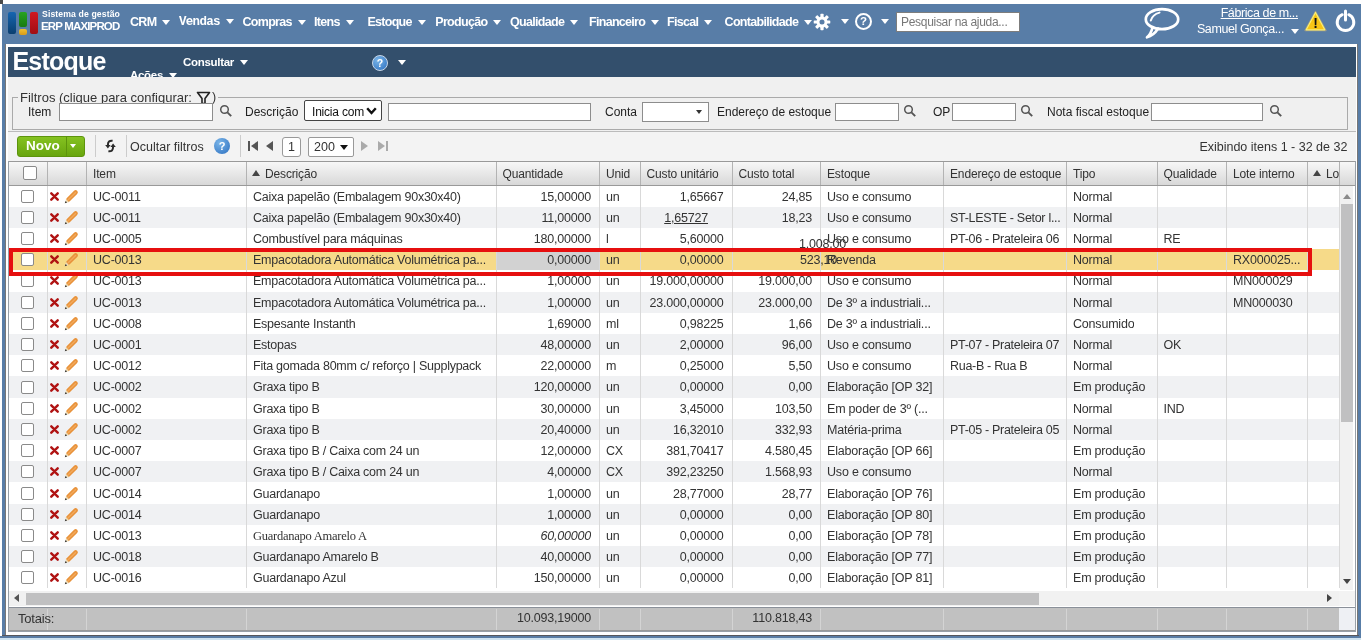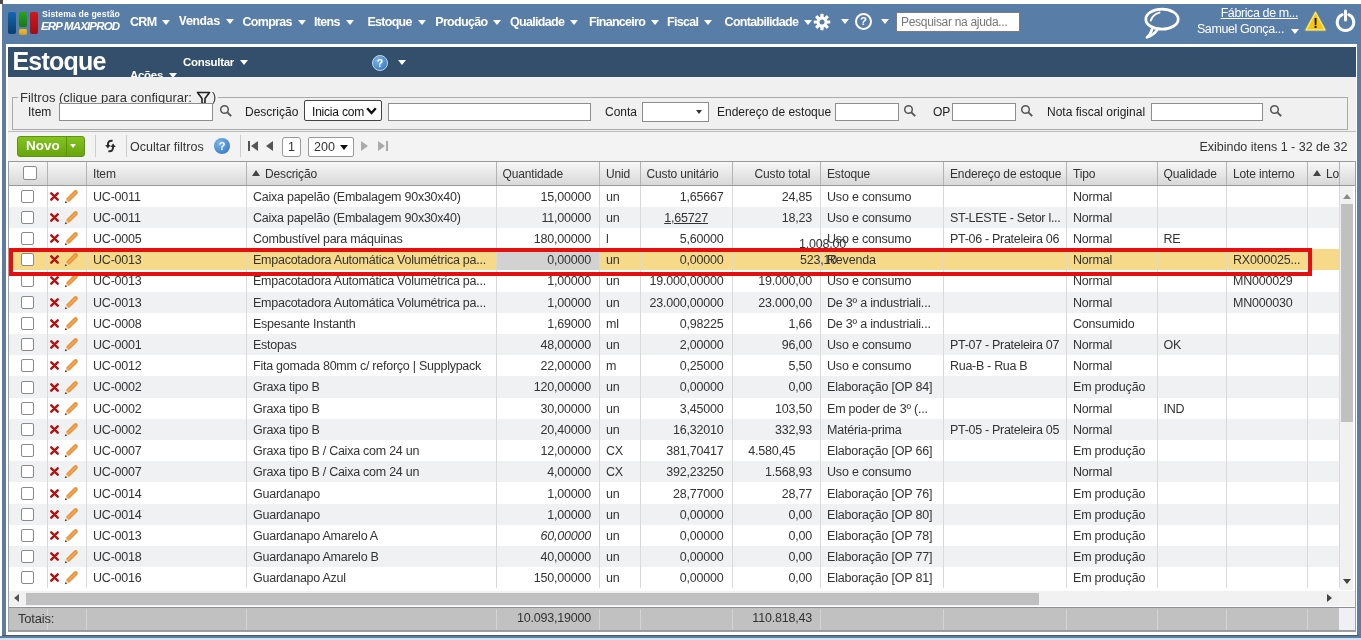--- a/index.html
+++ b/index.html
@@ -27,21 +27,21 @@
 <div class="ab" style="left:1358.2px;top:44px;width:2.8px;height:592px;background:#587da7;"></div>
 <div class="ab" style="left:1357.3px;top:44px;width:0.9px;height:591px;background:#777;"></div>
 <div class="ab" style="left:2px;top:634.5px;width:1357px;height:1.5px;background:#56565a;"></div>
 <div class="ab" style="left:0;top:636px;width:1361px;height:2.2px;background:#5a7da5;"></div>
 <div class="ab" style="left:0;top:638.2px;width:1361px;height:1.8px;background:#cfe3f0;"></div>
 <div class="ab" style="left:8px;top:12px;width:8px;height:22px;background:linear-gradient(#1565b0,#0b3f70);border-radius:2px;"></div>
 <div class="ab" style="left:19px;top:12px;width:8px;height:15px;background:linear-gradient(#27a31e,#187a14);border-radius:2px;"></div>
 <div class="ab" style="left:18.5px;top:28.5px;width:8.5px;height:6px;background:linear-gradient(#f0c030,#d89b1a);border-radius:2px;"></div>
 <div class="ab" style="left:29.5px;top:12px;width:8px;height:22px;background:linear-gradient(#d01820,#a00e14);border-radius:2px;"></div>
 <div class="ab" style="left:42px;top:9px;color:#fff;font-weight:bold;font-size:8.7px;letter-spacing:0.1px;">Sistema de gestão</div>
-<div class="ab" style="left:41px;top:20px;color:#fff;font-weight:bold;font-style:italic;font-size:11.5px;letter-spacing:-0.85px;">ERP MAXIPROD</div>
+<div class="ab" style="left:41px;top:20px;color:#fff;font-weight:bold;font-size:11.5px;letter-spacing:-0.85px;">ERP MAXIPROD</div>
 <div class="mi" style="left:130px;top:2px;">CRM<span class="itri"></span></div>
 <div class="mi" style="left:179px;top:2px;font-family:Liberation Mono, monospace;">Vendas<span class="itri"></span></div>
 <div class="mi" style="left:242.5px;top:2px;">Compras<span class="itri"></span></div>
 <div class="mi" style="left:314px;top:2px;">Itens<span class="itri"></span></div>
 <div class="mi" style="left:367.4px;top:2px;">Estoque<span class="itri"></span></div>
 <div class="mi" style="left:435.3px;top:2px;">Produção<span class="itri"></span></div>
 <div class="mi" style="left:510px;top:2px;">Qualidade<span class="itri"></span></div>
 <div class="mi" style="left:589px;top:2px;">Financeiro<span class="itri"></span></div>
 <div class="mi" style="left:667px;top:2px;text-align:right;">Fiscal<span class="itri"></span></div>
 <div class="mi" style="left:724.6px;top:2px;">Contabilidade<span class="itri"></span></div>
@@ -122,21 +122,21 @@
 <svg class="ab" style="left:903px;top:104px;" width="14" height="14" viewBox="0 0 14 14">
 <circle cx="5.5" cy="5.5" r="3.8" fill="none" stroke="#555" stroke-width="1.5"></circle>
 <line x1="8.4" y1="8.4" x2="12.2" y2="12.2" stroke="#555" stroke-width="1.9"></line>
   </svg>
 <div class="flab" style="left:933px;top:103px;">OP</div>
 <div class="inp" style="left:952px;top:103px;width:64px;"></div>
 <svg class="ab" style="left:1020px;top:104px;" width="14" height="14" viewBox="0 0 14 14">
 <circle cx="5.5" cy="5.5" r="3.8" fill="none" stroke="#555" stroke-width="1.5"></circle>
 <line x1="8.4" y1="8.4" x2="12.2" y2="12.2" stroke="#555" stroke-width="1.9"></line>
   </svg>
-<div class="flab" style="left:1047px;top:103px;">Nota fiscal original</div>
+<div class="flab" style="left:1047px;top:103px;">Nota fiscal estoque</div>
 <div class="inp" style="left:1151px;top:103px;width:112px;"></div>
 <svg class="ab" style="left:1269px;top:104px;" width="14" height="14" viewBox="0 0 14 14">
 <circle cx="5.5" cy="5.5" r="3.8" fill="none" stroke="#555" stroke-width="1.5"></circle>
 <line x1="8.4" y1="8.4" x2="12.2" y2="12.2" stroke="#555" stroke-width="1.9"></line>
   </svg>
 <div class="ab" style="left:8px;top:131px;width:1348px;height:29.5px;background:#f3f3f3;border-top:1px solid #bbb;"></div>
 <div class="ab" style="left:17px;top:136px;width:68px;height:21px;background:linear-gradient(#85c221,#68a50e);border:1px solid #5d940c;border-radius:3px;"></div>
 <div class="ab" style="left:26px;top:138px;color:#fff;font-weight:bold;font-size:13.5px;">Novo</div>
 <div class="ab" style="left:65.5px;top:136px;width:1px;height:21px;background:#5d940c;"></div>
 <div class="tri" style="left:70px;top:144px;border-left-width:3.5px;border-right-width:3.5px;border-top-width:4.5px;"></div>
@@ -183,21 +183,21 @@
 <div class="hsep" style="left:1066px;top:161.5px;height:23px;"></div>
 <div class="hsep" style="left:1156.5px;top:161.5px;height:23px;"></div>
 <div class="hsep" style="left:1226px;top:161.5px;height:23px;"></div>
 <div class="hsep" style="left:1306.5px;top:161.5px;height:23px;"></div>
 <div class="hsep" style="left:1338.5px;top:161.5px;height:23px;"></div>
 <div class="cb" style="left:23px;top:166px;width:14px;height:14px;"></div>
 <div class="hd" style="left:93px;top:163.5px;">Item</div>
 <div class="hd" style="left:502.5px;top:163.5px;">Quantidade</div>
 <div class="hd" style="left:606px;top:163.5px;">Unid</div>
 <div class="hd" style="left:646.5px;top:163.5px;">Custo unitário</div>
-<div class="hd" style="left:738.5px;top:163.5px;margin-left:16px;">Custo total</div>
+<div class="hd" style="left:738.5px;top:163.5px;">Custo total</div>
 <div class="hd" style="left:827px;top:163.5px;">Estoque</div>
 <div class="hd" style="left:950px;top:163.5px;">Endereço de estoque</div>
 <div class="hd" style="left:1073px;top:163.5px;">Tipo</div>
 <div class="hd" style="left:1163.5px;top:163.5px;">Qualidade</div>
 <div class="hd" style="left:1233px;top:163.5px;">Lote interno</div>
 <div class="ab" style="left:252px;top:170px;width:0;height:0;border-left:4.5px solid transparent;border-right:4.5px solid transparent;border-bottom:6px solid #444;"></div>
 <div class="hd" style="left:265px;top:163.5px;">Descrição</div>
 <div class="ab" style="left:1313px;top:170px;width:0;height:0;border-left:4.5px solid transparent;border-right:4.5px solid transparent;border-bottom:6px solid #444;"></div>
 <div class="hd" style="left:1326px;top:163.5px;width:13px;overflow:hidden;">Lo</div>
 <div class="ab" style="left:9px;top:185.50px;width:1329.5px;height:21.21px;background:#fff;"></div>
@@ -414,21 +414,21 @@
 <line x1="5.2" y1="10.8" x2="12.6" y2="3.4" stroke="#f2a95c" stroke-width="1.4" stroke-linecap="round"></line>
 <path d="M1.8 14.2 L3.1 10.1 L5.9 12.9 Z" fill="#eedcb6"></path>
 <path d="M1.8 14.2 L2.6 11.9 L4.1 13.4 Z" fill="#333"></path>
   </svg>
 <div class="t" style="left:93px;top:377.49px;width:145px;">UC-0002</div>
 <div class="t" style="left:253px;top:377.49px;width:236px;letter-spacing:-0.25px;">Graxa tipo B</div>
 <div class="t tr" style="left:495.5px;top:377.49px;width:95.5px;">120,00000</div>
 <div class="t" style="left:606px;top:377.49px;">un</div>
 <div class="t tr" style="left:639.5px;top:377.49px;width:84.0px;">0,00000</div>
 <div class="t tr" style="left:731.5px;top:377.49px;width:80.5px;">0,00</div>
-<div class="t" style="left:827px;top:377.49px;width:113px;">Elaboração [OP 84]</div>
+<div class="t" style="left:827px;top:377.49px;width:113px;">Elaboração [OP 32]</div>
 <div class="t" style="left:1073px;top:377.49px;">Em produção</div>
 <div class="cb" style="left:21px;top:401.7px;"></div>
 <svg class="ab" style="left:50px;top:403.7px;" width="9" height="9" viewBox="0 0 9 9">
 <path d="M1.3 1.3 L7.7 7.7 M7.7 1.3 L1.3 7.7" stroke="#b01313" stroke-width="2.4" stroke-linecap="round"></path>
   </svg>
 <svg class="ab" style="left:62.5px;top:400.7px;" width="16" height="16" viewBox="0 0 16 16">
 <line x1="5.2" y1="10.8" x2="12.6" y2="3.4" stroke="#e8923a" stroke-width="4.4" stroke-linecap="round"></line>
 <line x1="5.2" y1="10.8" x2="12.6" y2="3.4" stroke="#f2a95c" stroke-width="1.4" stroke-linecap="round"></line>
 <path d="M1.8 14.2 L3.1 10.1 L5.9 12.9 Z" fill="#eedcb6"></path>
 <path d="M1.8 14.2 L2.6 11.9 L4.1 13.4 Z" fill="#333"></path>
@@ -469,21 +469,21 @@
 <line x1="5.2" y1="10.8" x2="12.6" y2="3.4" stroke="#e8923a" stroke-width="4.4" stroke-linecap="round"></line>
 <line x1="5.2" y1="10.8" x2="12.6" y2="3.4" stroke="#f2a95c" stroke-width="1.4" stroke-linecap="round"></line>
 <path d="M1.8 14.2 L3.1 10.1 L5.9 12.9 Z" fill="#eedcb6"></path>
 <path d="M1.8 14.2 L2.6 11.9 L4.1 13.4 Z" fill="#333"></path>
   </svg>
 <div class="t" style="left:93px;top:441.12px;width:145px;">UC-0007</div>
 <div class="t" style="left:253px;top:441.12px;width:236px;letter-spacing:-0.25px;">Graxa tipo B / Caixa com 24 un</div>
 <div class="t tr" style="left:495.5px;top:441.12px;width:95.5px;">12,00000</div>
 <div class="t" style="left:606px;top:441.12px;">CX</div>
 <div class="t tr" style="left:639.5px;top:441.12px;width:84.0px;">381,70417</div>
-<div class="t tr" style="left:731.5px;top:441.12px;width:80.5px;text-align:center;">4.580,45</div>
+<div class="t tr" style="left:731.5px;top:441.12px;width:80.5px;">4.580,45</div>
 <div class="t" style="left:827px;top:441.12px;width:113px;">Elaboração [OP 66]</div>
 <div class="t" style="left:1073px;top:441.12px;">Em produção</div>
 <div class="cb" style="left:21px;top:465.3px;"></div>
 <svg class="ab" style="left:50px;top:467.3px;" width="9" height="9" viewBox="0 0 9 9">
 <path d="M1.3 1.3 L7.7 7.7 M7.7 1.3 L1.3 7.7" stroke="#b01313" stroke-width="2.4" stroke-linecap="round"></path>
   </svg>
 <svg class="ab" style="left:62.5px;top:464.3px;" width="16" height="16" viewBox="0 0 16 16">
 <line x1="5.2" y1="10.8" x2="12.6" y2="3.4" stroke="#e8923a" stroke-width="4.4" stroke-linecap="round"></line>
 <line x1="5.2" y1="10.8" x2="12.6" y2="3.4" stroke="#f2a95c" stroke-width="1.4" stroke-linecap="round"></line>
 <path d="M1.8 14.2 L3.1 10.1 L5.9 12.9 Z" fill="#eedcb6"></path>
@@ -537,21 +537,21 @@
 <svg class="ab" style="left:50px;top:531.0px;" width="9" height="9" viewBox="0 0 9 9">
 <path d="M1.3 1.3 L7.7 7.7 M7.7 1.3 L1.3 7.7" stroke="#b01313" stroke-width="2.4" stroke-linecap="round"></path>
   </svg>
 <svg class="ab" style="left:62.5px;top:528.0px;" width="16" height="16" viewBox="0 0 16 16">
 <line x1="5.2" y1="10.8" x2="12.6" y2="3.4" stroke="#e8923a" stroke-width="4.4" stroke-linecap="round"></line>
 <line x1="5.2" y1="10.8" x2="12.6" y2="3.4" stroke="#f2a95c" stroke-width="1.4" stroke-linecap="round"></line>
 <path d="M1.8 14.2 L3.1 10.1 L5.9 12.9 Z" fill="#eedcb6"></path>
 <path d="M1.8 14.2 L2.6 11.9 L4.1 13.4 Z" fill="#333"></path>
   </svg>
 <div class="t" style="left:93px;top:525.96px;width:145px;">UC-0013</div>
-<div class="t" style="left:253px;top:525.96px;width:236px;letter-spacing:-0.25px;">Guardanapo Amarelo A</div>
+<div class="t" style="left:253px;top:525.96px;width:236px;letter-spacing:-0.25px;font-family:Liberation Serif, serif;">Guardanapo Amarelo A</div>
 <div class="t tr" style="left:495.5px;top:525.96px;width:95.5px;font-style:italic;">60,00000</div>
 <div class="t" style="left:606px;top:525.96px;">un</div>
 <div class="t tr" style="left:639.5px;top:525.96px;width:84.0px;">0,00000</div>
 <div class="t tr" style="left:731.5px;top:525.96px;width:80.5px;">0,00</div>
 <div class="t" style="left:827px;top:525.96px;width:113px;">Elaboração [OP 78]</div>
 <div class="t" style="left:1073px;top:525.96px;">Em produção</div>
 <div class="cb" style="left:21px;top:550.2px;"></div>
 <svg class="ab" style="left:50px;top:552.2px;" width="9" height="9" viewBox="0 0 9 9">
 <path d="M1.3 1.3 L7.7 7.7 M7.7 1.3 L1.3 7.7" stroke="#b01313" stroke-width="2.4" stroke-linecap="round"></path>
   </svg>

